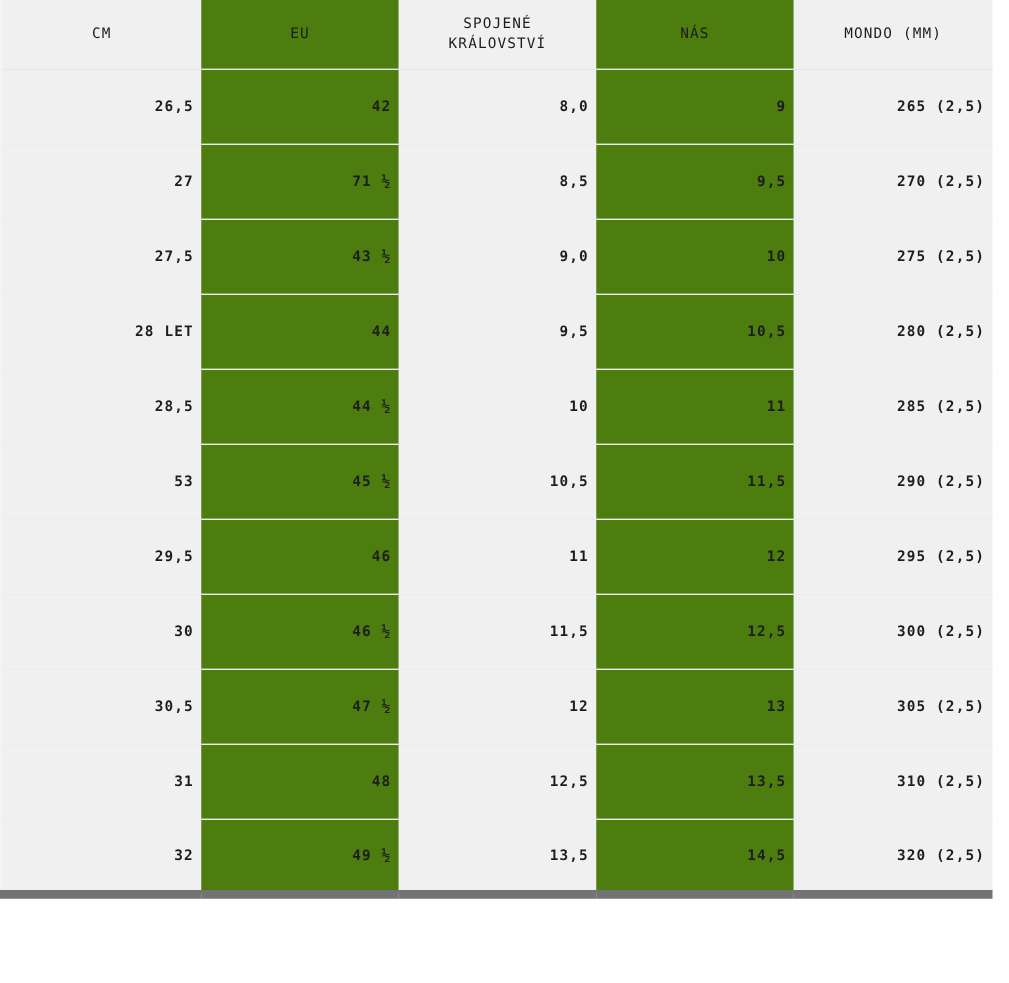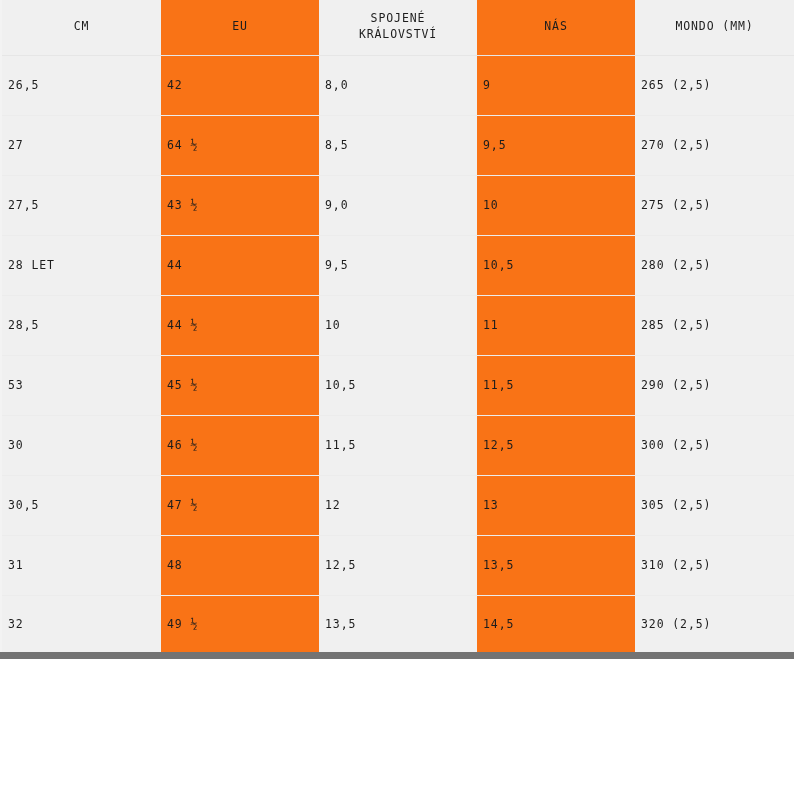--- a/index.html
+++ b/index.html
@@ -47,33 +47,33 @@
     vertical-align: middle;
     line-height: 1.38;
     border-bottom: 1px solid #e6e6e6;
     box-sizing: border-box;
   }
 
   tbody td {
     height: 60px;
     padding: 4px 6px;
     font-size: 11.5px;
-    font-weight: 400;
+    font-weight: 700;
     letter-spacing: 0.9px;
     color: #1d1d1d;
-    text-align: left;
+    text-align: right;
     vertical-align: middle;
     border-bottom: 1px solid #ececec;
     box-sizing: border-box;
     white-space: nowrap;
   }
 
   
   .col-shade { background: #f0f0f0; }
-  .col-plain { background: #f97316; }
+  .col-plain { background: #4d7c0f; }
 
   tbody tr:last-child td { border-bottom: 7px solid #737373; }
 </style>
 </head>
 <body>
 
 <div id="size-table-wrap">
   <table class="size-table">
     <colgroup>
       <col class="c0">
@@ -94,21 +94,21 @@
     <tbody id="table-body">
         <tr>
           <td class="col-shade">26,5</td>
           <td class="col-plain">42</td>
           <td class="col-shade">8,0</td>
           <td class="col-plain">9</td>
           <td class="col-shade">265 (2,5)</td>
         </tr>
         <tr>
           <td class="col-shade">27</td>
-          <td class="col-plain">64 ½</td>
+          <td class="col-plain">71 ½</td>
           <td class="col-shade">8,5</td>
           <td class="col-plain">9,5</td>
           <td class="col-shade">270 (2,5)</td>
         </tr>
         <tr>
           <td class="col-shade">27,5</td>
           <td class="col-plain">43 ½</td>
           <td class="col-shade">9,0</td>
           <td class="col-plain">10</td>
           <td class="col-shade">275 (2,5)</td>
@@ -126,20 +126,27 @@
           <td class="col-shade">10</td>
           <td class="col-plain">11</td>
           <td class="col-shade">285 (2,5)</td>
         </tr>
         <tr>
           <td class="col-shade">53</td>
           <td class="col-plain">45 ½</td>
           <td class="col-shade">10,5</td>
           <td class="col-plain">11,5</td>
           <td class="col-shade">290 (2,5)</td>
+        </tr>
+        <tr>
+          <td class="col-shade">29,5</td>
+          <td class="col-plain">46</td>
+          <td class="col-shade">11</td>
+          <td class="col-plain">12</td>
+          <td class="col-shade">295 (2,5)</td>
         </tr>
         <tr>
           <td class="col-shade">30</td>
           <td class="col-plain">46 ½</td>
           <td class="col-shade">11,5</td>
           <td class="col-plain">12,5</td>
           <td class="col-shade">300 (2,5)</td>
         </tr>
         <tr>
           <td class="col-shade">30,5</td>

